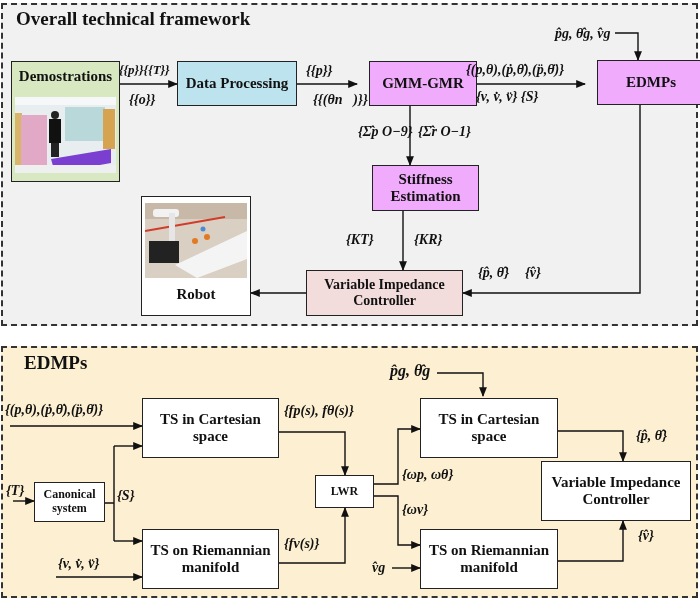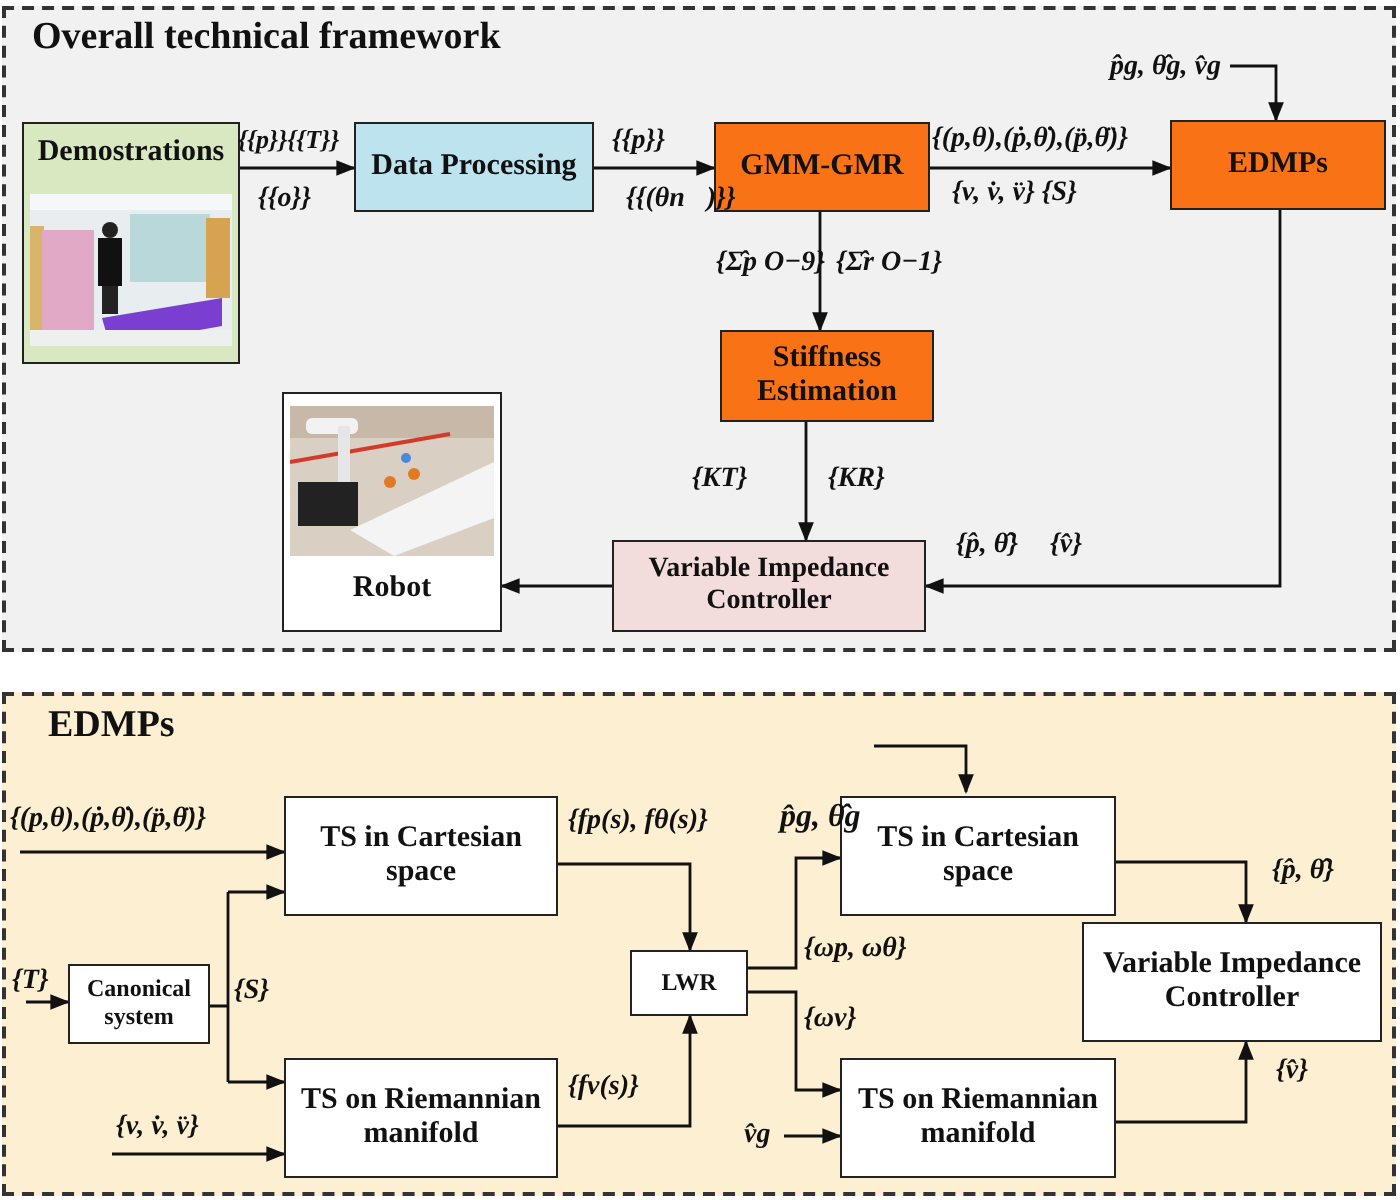--- a/index.html
+++ b/index.html
@@ -5,21 +5,21 @@
   html, body { margin: 0; padding: 0; }
   body { width: 700px; height: 600px; background: #ffffff; position: relative; overflow: hidden;
          font-family: "Liberation Serif", "DejaVu Serif", serif; color: #111; }
   .panel { position: absolute; border: 2px dashed #333; box-sizing: border-box; }
   #panel-top { left: 1px; top: 3px; width: 697px; height: 323px; background: #f1f1f1; }
   #panel-bot { left: 1px; top: 346px; width: 697px; height: 252px; background: #fcefd2; }
   .panel-title { position: absolute; font-weight: bold; font-size: 19px; }
   .box { position: absolute; box-sizing: border-box; border: 1.5px solid #222; display: flex;
          align-items: center; justify-content: center; text-align: center; font-weight: bold;
          font-size: 15px; line-height: 1.15; }
-  .yellow { background: #f97316; }
+  .yellow { background: #f0abfc; margin-left: 12px; }
   .blue { background: #bde3ee; }
   .green { background: #d8e8c1; }
   .pink { background: #f3dcdc; }
   .white { background: #ffffff; }
   .math { position: absolute; font-style: italic; font-weight: bold; font-size: 14px; white-space: nowrap; }
   svg.wires { position: absolute; left: 0; top: 0; width: 700px; height: 600px; pointer-events: none; }
   .photo { position: absolute; }
 </style>
 </head>
 <body>
@@ -149,16 +149,16 @@
 </div>
 
 <div class="math" style="left:5px;top:402px;">{(p,θ),(ṗ,θ̇),(p̈,θ̈)}</div>
 <div class="math" style="left:6px;top:483px;">{T}</div>
 <div class="math" style="left:117px;top:488px;">{S}</div>
 <div class="math" style="left:58px;top:556px;">{v, v̇, v̈}</div>
 <div class="math" style="left:284px;top:403px;">{fp(s),  fθ(s)}</div>
 <div class="math" style="left:284px;top:536px;">{fv(s)}</div>
 <div class="math" style="left:402px;top:467px;">{ωp, ωθ}</div>
 <div class="math" style="left:402px;top:502px;">{ωv}</div>
-<div class="math" style="left:390px;top:362px;font-size:16px;margin-top:38px;">p̂g, θ̂g</div>
+<div class="math" style="left:390px;top:362px;font-size:16px;">p̂g, θ̂g</div>
 <div class="math" style="left:372px;top:560px;">v̂g</div>
 <div class="math" style="left:636px;top:428px;">{p̂, θ̂}</div>
 <div class="math" style="left:638px;top:528px;">{v̂}</div>
 
 </body></html>

